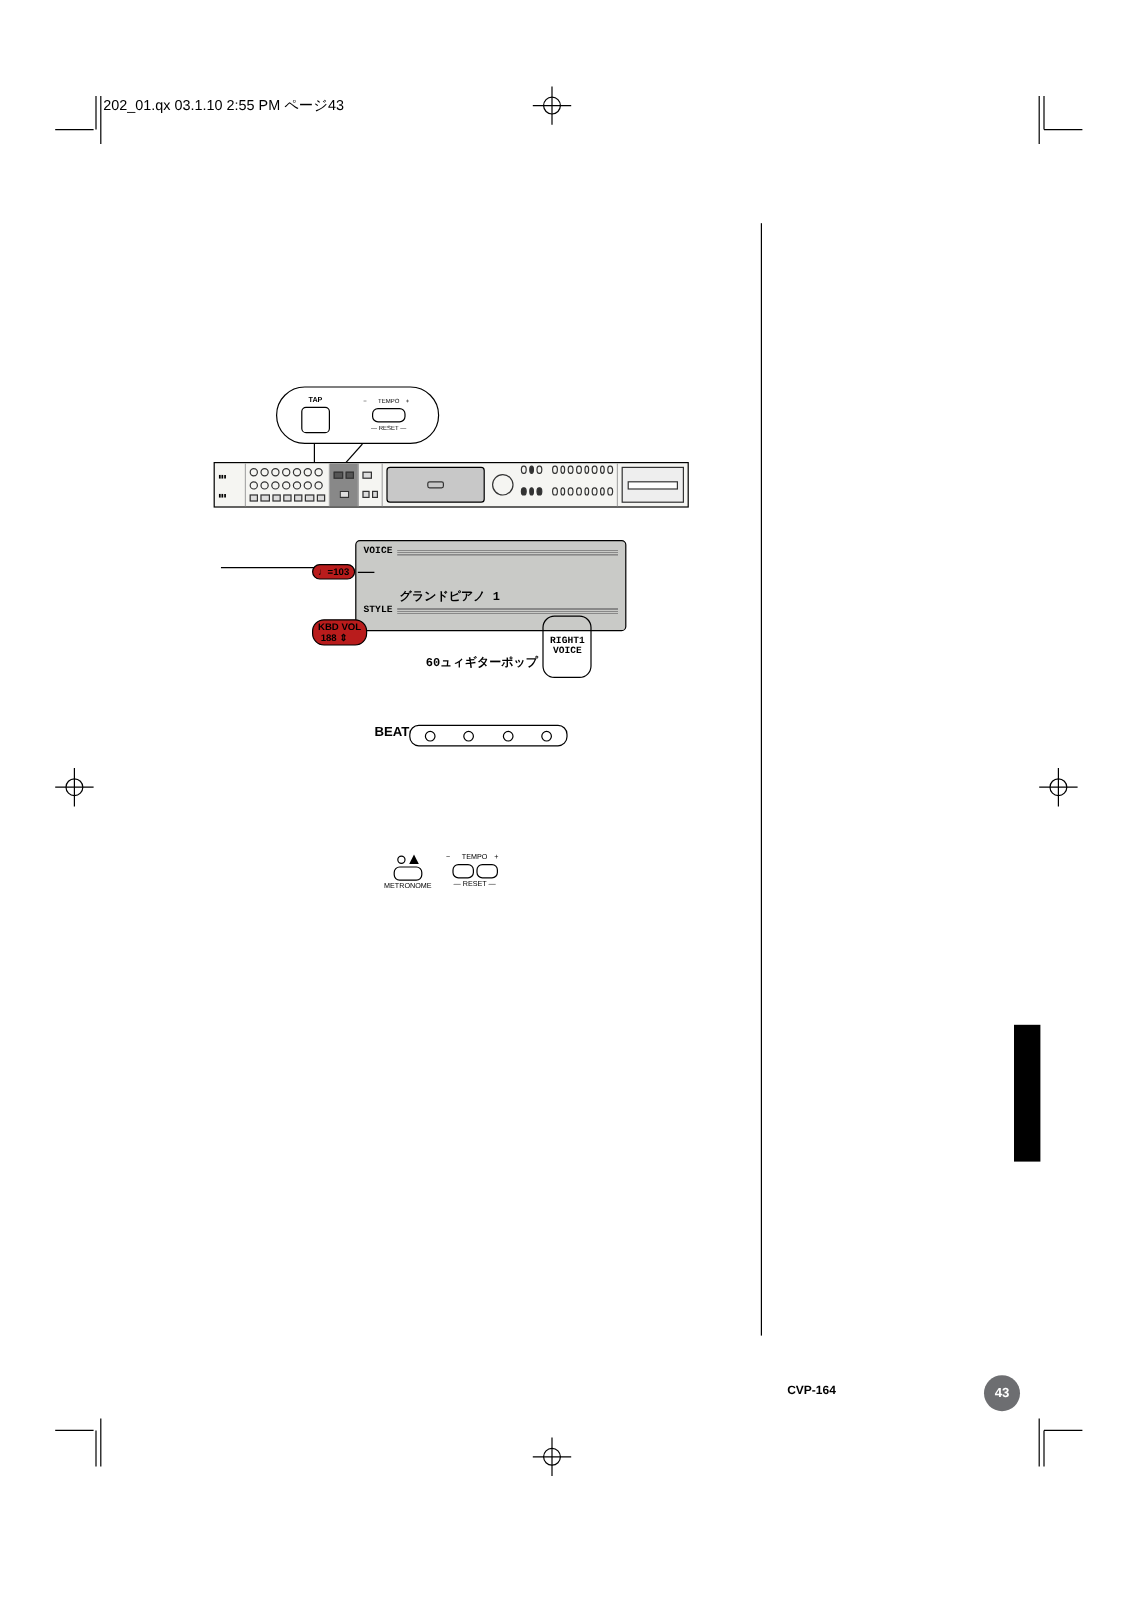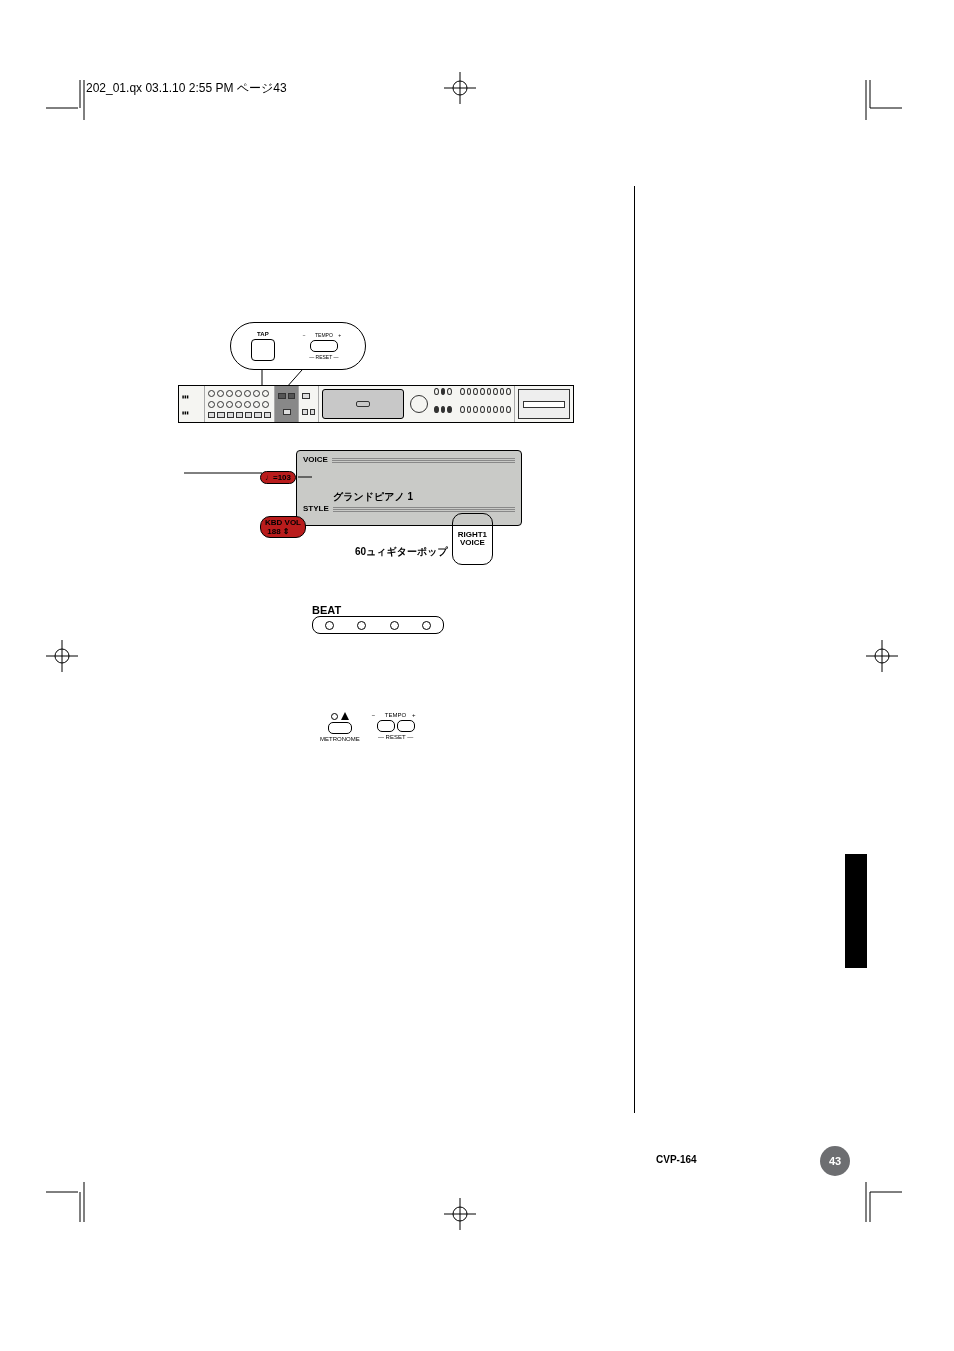--- a/index.html
+++ b/index.html
@@ -133,21 +133,21 @@
   
   .lcd-box {
     position: absolute;
     left: 296px;
     top: 450px;
     width: 226px;
     height: 76px;
     border: 1.5px solid #000;
     border-radius: 4px;
     background: #c9cac7;
-    font-family: Liberation Sans, sans-serif;
+    font-family: Liberation Mono, monospace;
     font-size: 9px;
     padding: 4px 6px;
     box-sizing: border-box;
     display:flex;
     flex-direction:column;
     justify-content:space-between;
   }
   .lcd-row { display:flex; align-items:center; gap:4px; }
   .lcd-label { font-size:8px; font-weight:bold; }
   .lcd-val { font-size:10px; font-weight:bold;margin-top:26px; }
@@ -155,21 +155,21 @@
   .lcd-chip { border:1.5px solid #000; border-radius:10px; padding:17px 5px; font-size:8px; font-weight:bold; display:inline-block; line-height:8px;}
   .lcd-callout {
     position:absolute; left:260px; top:466px;
   }
   .lcd-callout .chip { border:1.4px solid #000; border-radius:10px; padding:1px 4px; font-size:8px; font-weight:bold; background:#b91c1c; display:inline-block;}
   .lcd-callout .chip2 { top:26px; position:relative;}
   .lcd-callout svg{ position:absolute; left:38px; top:6px; }
   
   .beat-wrap {
     position:absolute; left:312px; top:604px;
-    display:flex; flex-direction:column; align-items:flex-start;
+    display:flex; align-items:flex-start;
   }
   .beat-title { font-size:11px; font-weight:bold; }
   .beat-box {
     width: 130px; height:16px; border:1px solid #000; border-radius:8px;
     display:flex; align-items:center; justify-content:space-around;
   }
   .led { width:7px; height:7px; border:1px solid #000; border-radius:50%; display:inline-block;}
   
   .mtwrap {
     position:absolute; left:320px; top:712px;

